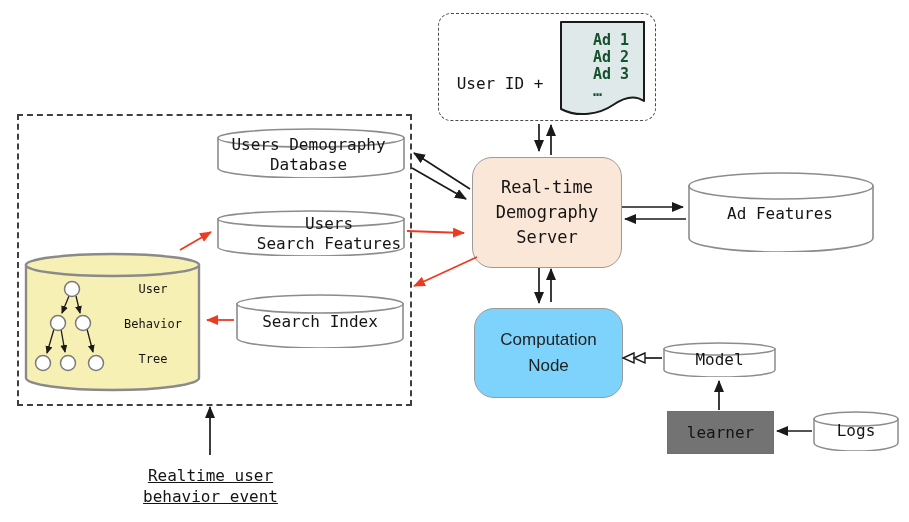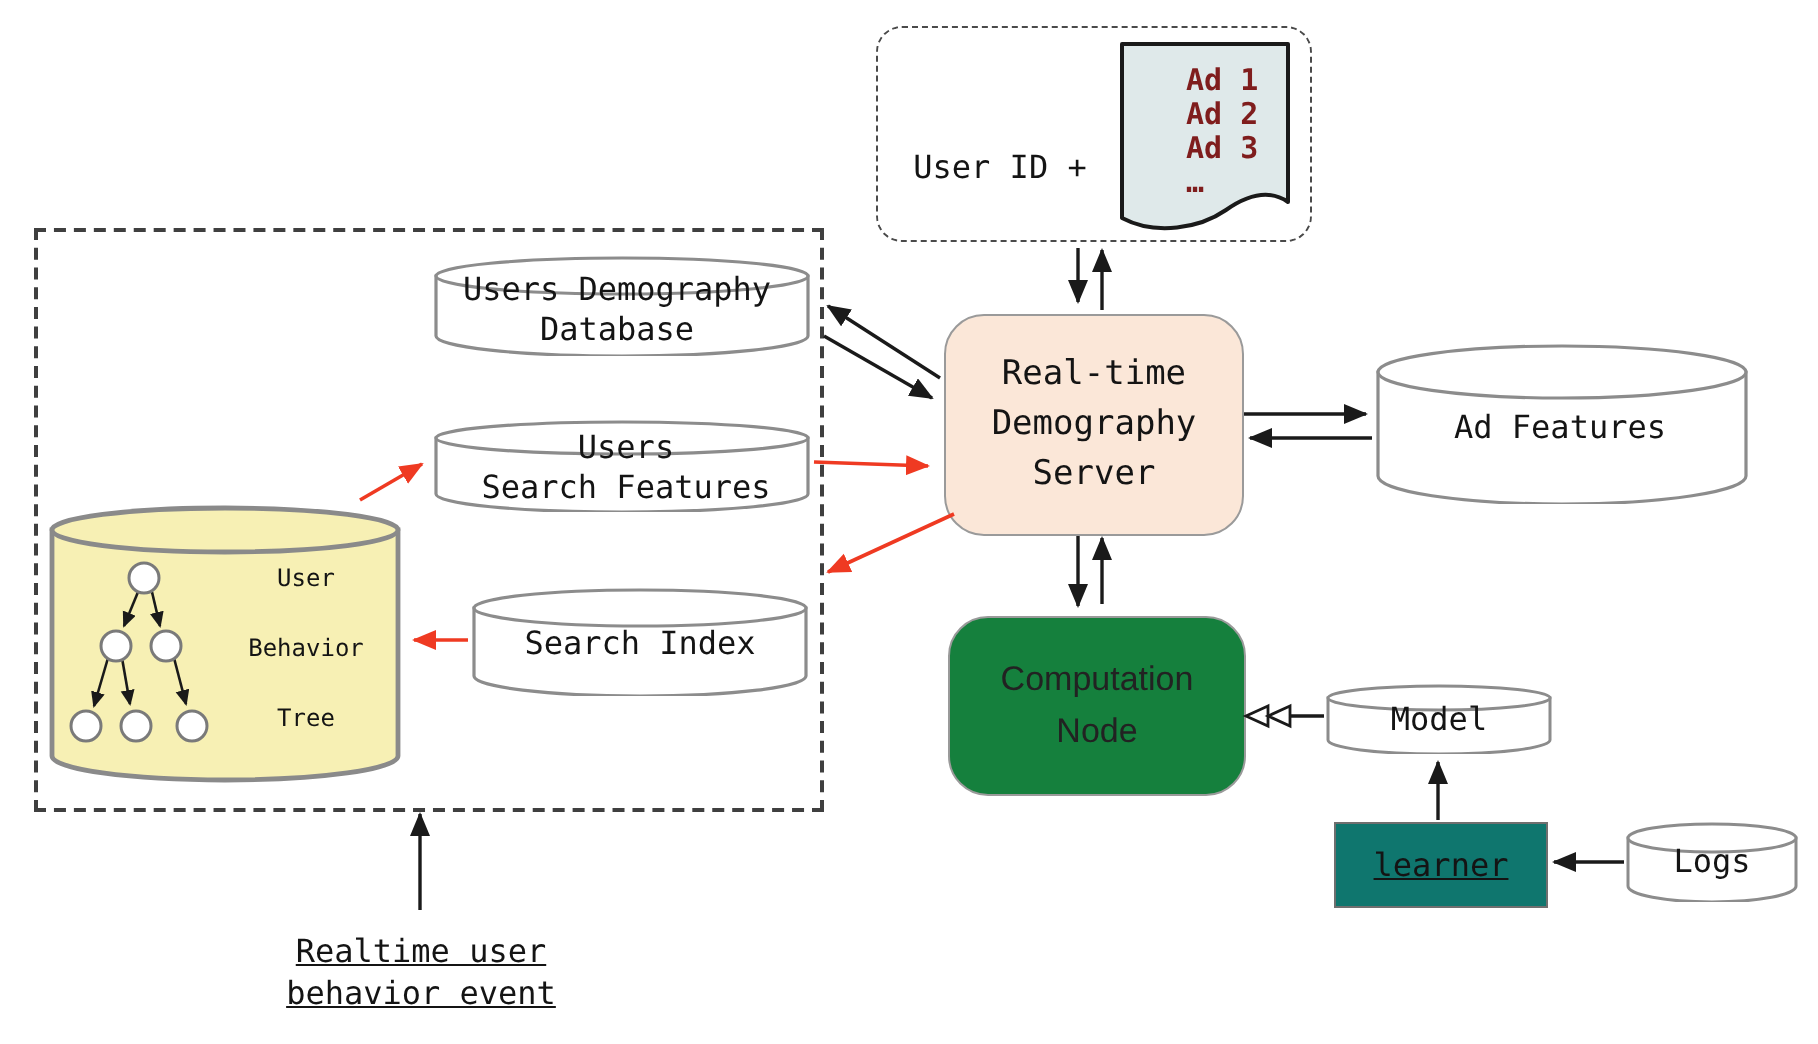--- a/index.html
+++ b/index.html
@@ -5,28 +5,28 @@
   html,body{margin:0;padding:0;background:#ffffff;}
   #canvas{position:relative;width:909px;height:522px;background:#ffffff;overflow:hidden;
           font-family:"DejaVu Sans Mono",monospace;}
   .abs{position:absolute;}
   .lbl{display:flex;align-items:center;justify-content:center;text-align:center;
        color:#141414;font-family:"DejaVu Sans Mono",monospace;white-space:pre-line;
        pointer-events:none;}
   .dashedbox{border:2px dashed #3f3f3f;}
   .rounded-dashed{border:1.6px dashed #4a4a4a;border-radius:13px;}
   .server{background:#fbe7d8;border:1.6px solid #9a9a9a;border-radius:20px;}
-  .compute{background:#15803d;border:1.6px solid #9a9a9a;border-radius:20px;}
-  .plainrect{background:#0f766e;border:1.5px solid #6f6f6f;text-decoration:underline;}
+  .compute{background:#7dd3fc;border:1.6px solid #9a9a9a;border-radius:20px;}
+  .plainrect{background:#737373;border:1.5px solid #6f6f6f;}
   .overlay{position:absolute;left:0;top:0;pointer-events:none;}
   .fs16{font-size:16px;line-height:20px;}
   .fs17{font-size:17px;line-height:25px;}
   .sans{font-family:"Liberation Sans","DejaVu Sans",sans-serif;font-size:17px;line-height:26px;color:#222;}
   .treelbl{font-size:12px;line-height:35px;}
-  .doc-text{font-size:15px;line-height:17px;font-weight:bold;text-align:left;color:#7f1d1d;
+  .doc-text{font-size:15px;line-height:17px;font-weight:bold;text-align:left;color:#14532d;
             font-family:"DejaVu Sans Mono",monospace;white-space:pre-line;}
   .note{font-size:16px;line-height:21px;text-decoration:underline;}
 </style>
 </head>
 <body>
 
 <div id="canvas">
 
   <div class="abs dashedbox" style="left:17px;top:114px;width:391px;height:288px;"></div>
 
@@ -47,21 +47,21 @@
     <path d="M1,10 V40 A93,10 0 0 0 187,40 V10 Z" fill="#fff" stroke="#8c8c8c" stroke-width="1.6"></path>
     <ellipse cx="94" cy="10" rx="93" ry="9" fill="#fff" stroke="#8c8c8c" stroke-width="1.6"></ellipse>
   </svg>
   <div class="abs lbl fs16" style="left:217px;top:131px;width:183px;height:47px;">Users Demography
 Database</div>
 
   <svg class="abs" style="left:217px;top:210px;" width="188" height="46">
     <path d="M1,9 V37 A93,9 0 0 0 187,37 V9 Z" fill="#fff" stroke="#8c8c8c" stroke-width="1.6"></path>
     <ellipse cx="94" cy="9" rx="93" ry="8" fill="#fff" stroke="#8c8c8c" stroke-width="1.6"></ellipse>
   </svg>
-  <div class="abs lbl fs16" style="left:217px;top:212px;width:192px;height:44px;">Users
+  <div class="abs lbl fs16" style="left:233px;top:212px;width:192px;height:44px;">Users
 Search Features</div>
 
   <svg class="abs" style="left:236px;top:294px;" width="168" height="54">
     <path d="M1,10 V44 A83,10 0 0 0 167,44 V10 Z" fill="#fff" stroke="#8c8c8c" stroke-width="1.6"></path>
     <ellipse cx="84" cy="10" rx="83" ry="9" fill="#fff" stroke="#8c8c8c" stroke-width="1.6"></ellipse>
   </svg>
   <div class="abs lbl fs16" style="left:236px;top:298px;width:168px;height:48px;">Search Index</div>
 
   <svg class="abs" style="left:24px;top:252px;" width="177" height="140">
     <path d="M2,13 V126 A86.5,12 0 0 0 175,126 V13 Z" fill="#f7f0b4" stroke="#8a8a8a" stroke-width="2.4"></path>

